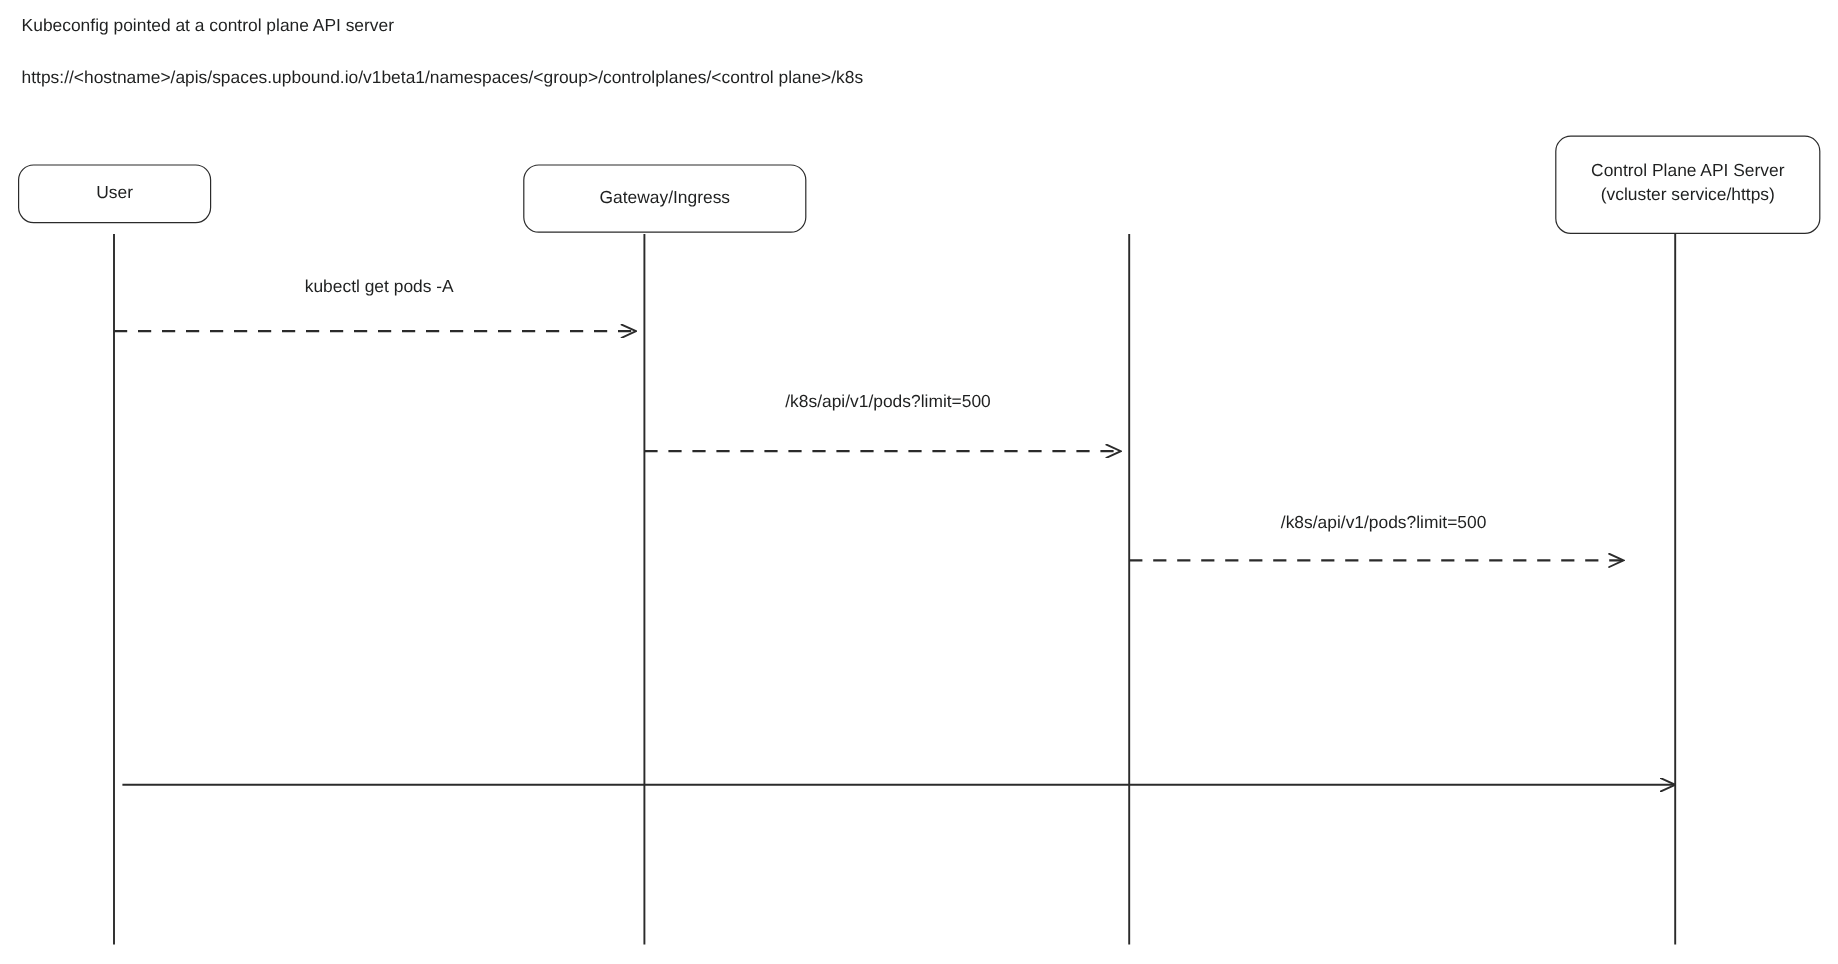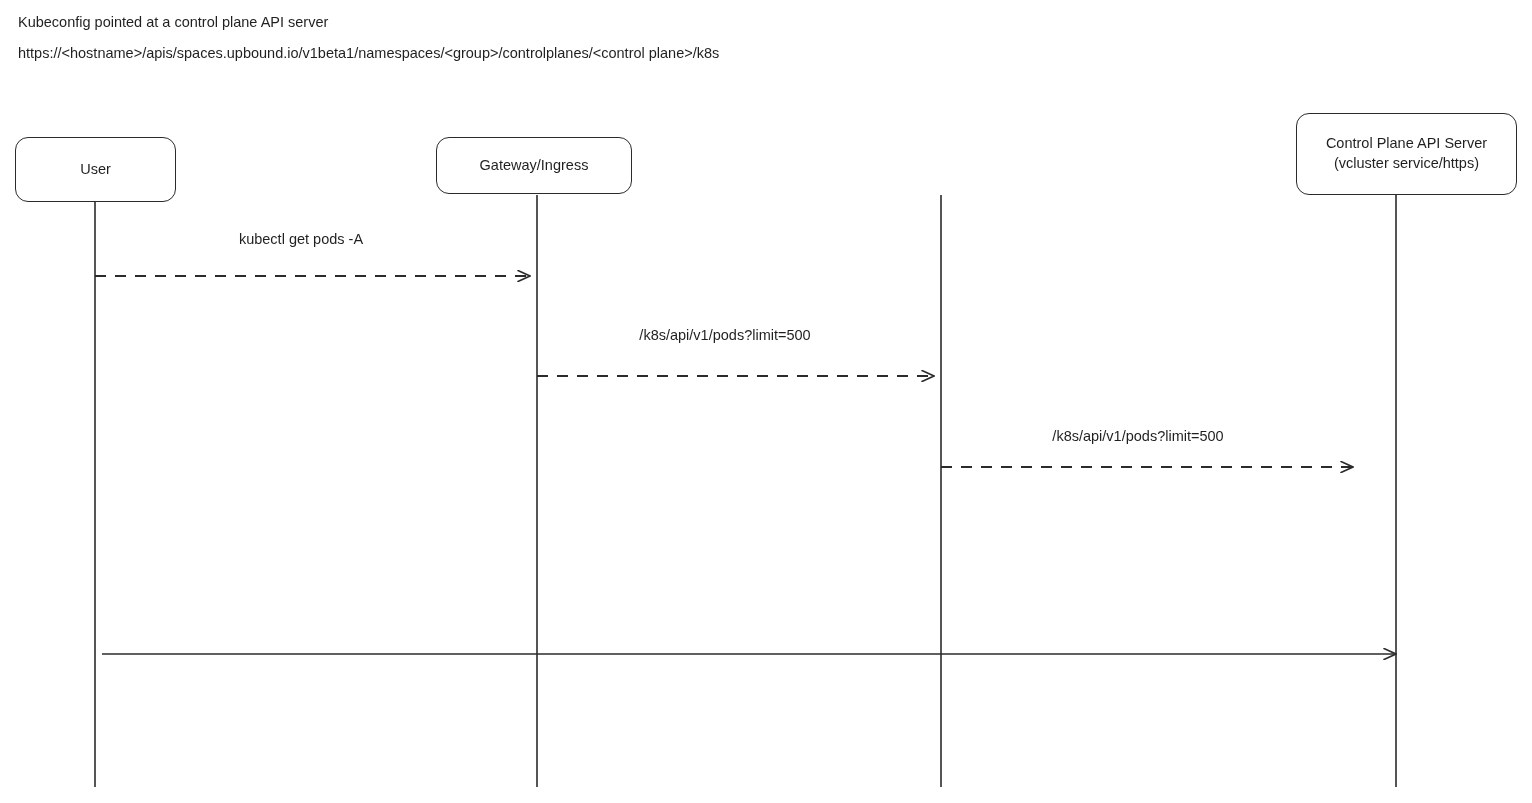--- a/index.html
+++ b/index.html
@@ -24,21 +24,21 @@
     left: 18px;
     top: 13px;
     width: 1400px;
   }
   .header-line {
     font-size: 14.5px;
     line-height: 1.3;
     color: #1f2020;
     white-space: pre;
   }
-  #header-title { margin-bottom: 12px; }
+  #header-title { margin-bottom: 24px; }
 
   
   #diagram-canvas {
     position: absolute;
     left: 0;
     top: 0;
     width: 1532px;
     height: 803px;
   }
   #diagram-svg {
@@ -72,20 +72,21 @@
   
   .message-label {
     position: absolute;
     font-size: 14.5px;
     line-height: 1.2;
     color: #1f2020;
     white-space: pre;
     text-align: center;
     transform: translateX(-50%);
     z-index: 4;
+    margin-left: 15px;
   }
 </style>
 </head>
 <body>
 
 <div id="header-block">
   <div class="header-line" id="header-title">Kubeconfig pointed at a control plane API server</div>
   <div class="header-line" id="header-url">https://&lt;hostname&gt;/apis/spaces.upbound.io/v1beta1/namespaces/&lt;group&gt;/controlplanes/&lt;control plane&gt;/k8s</div>
 </div>
 
@@ -112,25 +113,25 @@
       <line x1="95" y1="276" x2="530" y2="276" stroke="#2b2b2b" stroke-width="1.9" stroke-dasharray="11,9" marker-end="url(#arrow-open-right)"></line>
 
       <line x1="537" y1="376" x2="934" y2="376" stroke="#2b2b2b" stroke-width="1.9" stroke-dasharray="11,9" marker-end="url(#arrow-open-right)"></line>
 
       <line x1="941" y1="467" x2="1353" y2="467" stroke="#2b2b2b" stroke-width="1.9" stroke-dasharray="11,9" marker-end="url(#arrow-open-right)"></line>
 
       <line x1="1396" y1="654" x2="102" y2="654" stroke="#2b2b2b" stroke-width="1.6" marker-start="url(#arrow-open-left)"></line>
     </g>
   </svg>
 
-  <div class="participant-box" style="left:15px; top:137px; width:161px; height:65px;">
+  <div class="participant-box" style="left:15px; top:137px; width:161px; height:49px;">
     <div class="participant-label">User</div>
   </div>
 
-  <div class="participant-box" style="left:436px; top:137px; width:196px; height:57px;">
+  <div class="participant-box" style="left:436px; top:137px; width:236px; height:57px;">
     <div class="participant-label">Gateway/Ingress</div>
   </div>
 
 
   <div class="participant-box" style="left:1296px; top:113px; width:221px; height:82px;">
     <div class="participant-label">Control Plane API Server</div>
     <div class="participant-label">(vcluster service/https)</div>
   </div>
 
   <div class="message-label" style="left:301px; top:231px;">kubectl get pods -A</div>

